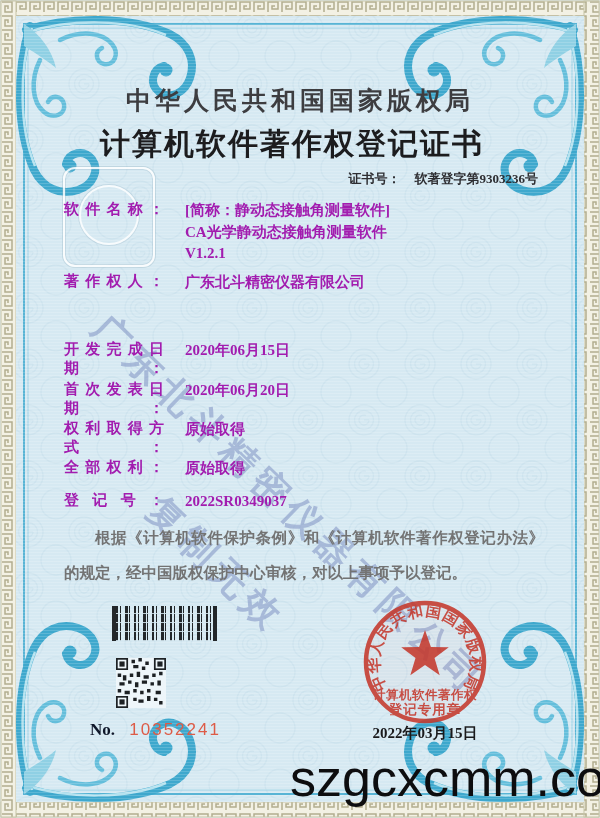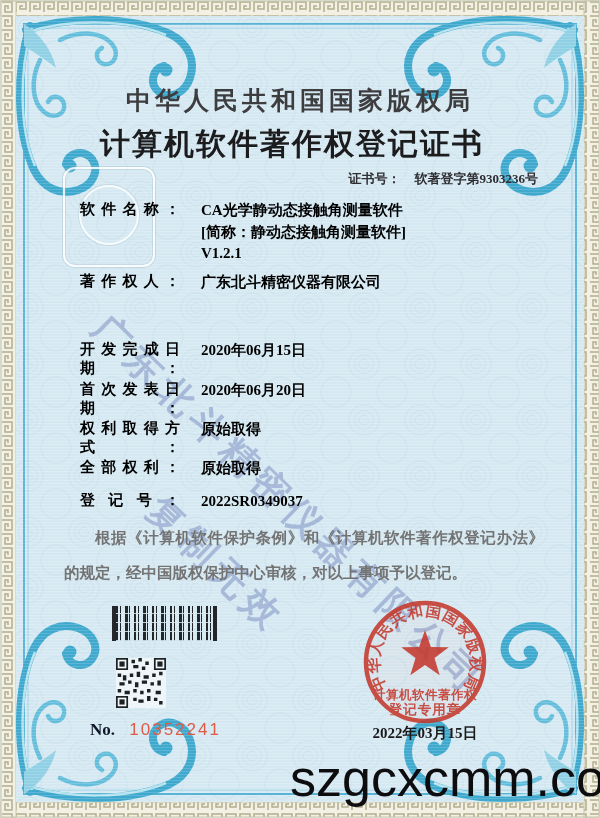--- a/index.html
+++ b/index.html
@@ -25,21 +25,21 @@
   .wm1{left:116px;top:304px;}
   .wm2{left:170px;top:486px;}
   
   .authority{position:absolute;left:0;right:0;top:84px;z-index:2;text-align:center;
     font-size:25px;font-weight:700;letter-spacing:4px;color:#3d3d40;}
   .cert-title{position:absolute;left:0;right:16px;top:124px;z-index:2;text-align:center;
     font-size:30px;font-weight:900;letter-spacing:2px;color:#1c1c1e;}
   .certno{position:absolute;right:62px;top:170px;z-index:2;font-size:13px;font-weight:700;color:#2e2e32;}
   .certno .v{margin-left:14px;}
   
-  .frow{position:absolute;left:80px;z-index:2;font-size:15px;font-weight:700;color:#000000;}
+  .frow{position:absolute;left:64px;z-index:2;font-size:15px;font-weight:700;color:#a21caf;}
   .flabel{display:inline-block;width:100px;text-align:justify;text-align-last:justify;vertical-align:top;}
   .fvalue{display:inline-block;margin-left:21px;vertical-align:top;line-height:21.5px;}
   .vline{display:block;}
   .r0{top:200px}.r1{top:272px}.r2{top:340px}.r3{top:380px}.r4{top:419px}.r5{top:458px}.r6{top:491px}
   
   .statement{position:absolute;left:64px;top:520px;width:480px;z-index:2;
     font-size:15.5px;font-weight:700;color:#737373;line-height:35px;text-indent:2em;text-align:justify;}
   
   .barcode{position:absolute;left:112px;top:606px;width:97px;height:35px;z-index:2;
     border-left:4px solid #23272a;border-right:4px solid #23272a;
@@ -122,21 +122,21 @@
   <div class="wm wm1">广东北斗精密仪器有限公司</div>
   <div class="wm wm2">复制无效</div>
 
   <div class="authority">中华人民共和国国家版权局</div>
   <div class="cert-title">计算机软件著作权登记证书</div>
   <div class="certno">
     <span class="l">证书号：</span><span class="v">软著登字第9303236号</span>
   </div>
 
   <div class="frow r0">
-    <span class="flabel">软件名称：</span><span class="fvalue"><span class="vline">CA光学静动态接触角测量软件</span><span class="vline">[简称：静动态接触角测量软件]</span><span class="vline">V1.2.1</span></span>
+    <span class="flabel">软件名称：</span><span class="fvalue"><span class="vline">[简称：静动态接触角测量软件]</span><span class="vline">CA光学静动态接触角测量软件</span><span class="vline">V1.2.1</span></span>
   </div>
   <div class="frow r1">
     <span class="flabel">著作权人：</span><span class="fvalue"><span class="vline">广东北斗精密仪器有限公司</span></span>
   </div>
   <div class="frow r2">
     <span class="flabel">开发完成日期：</span><span class="fvalue"><span class="vline">2020年06月15日</span></span>
   </div>
   <div class="frow r3">
     <span class="flabel">首次发表日期：</span><span class="fvalue"><span class="vline">2020年06月20日</span></span>
   </div>

